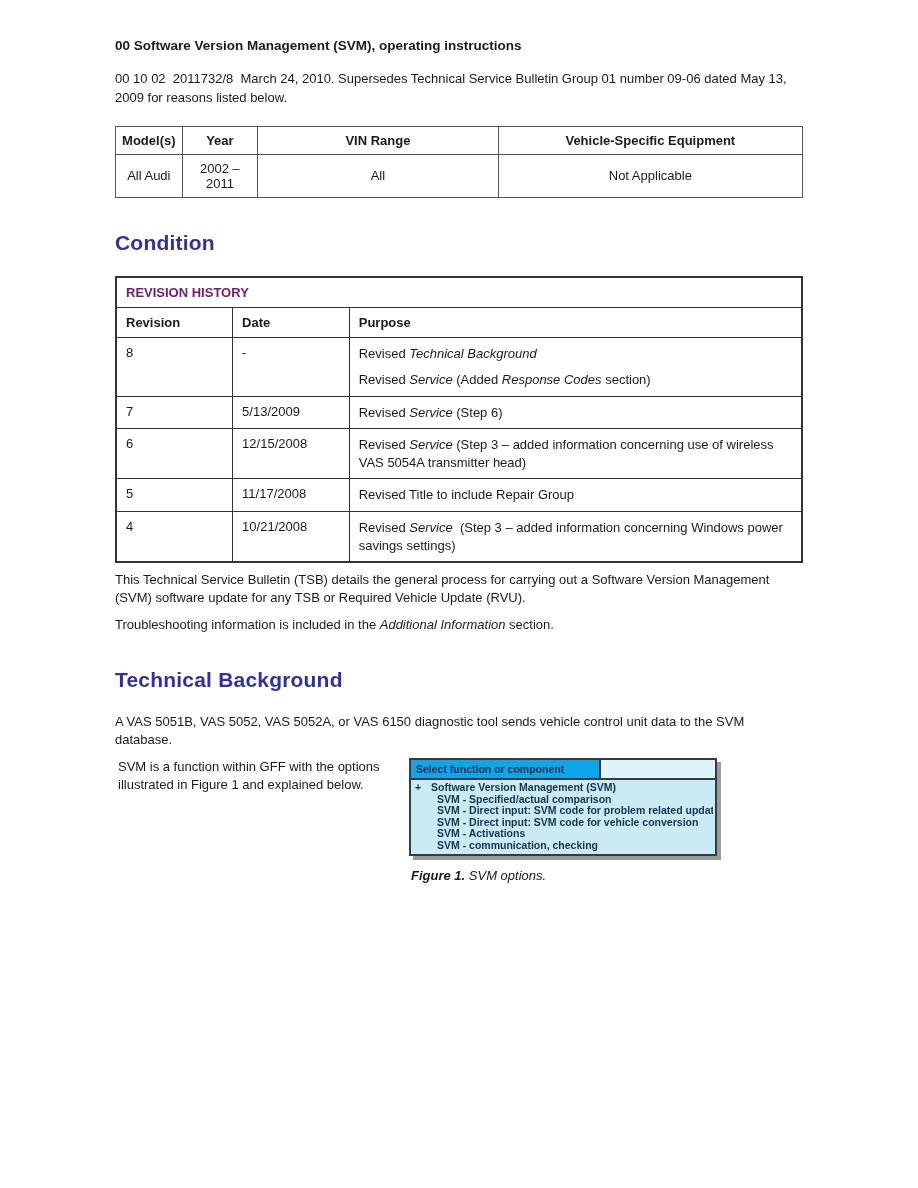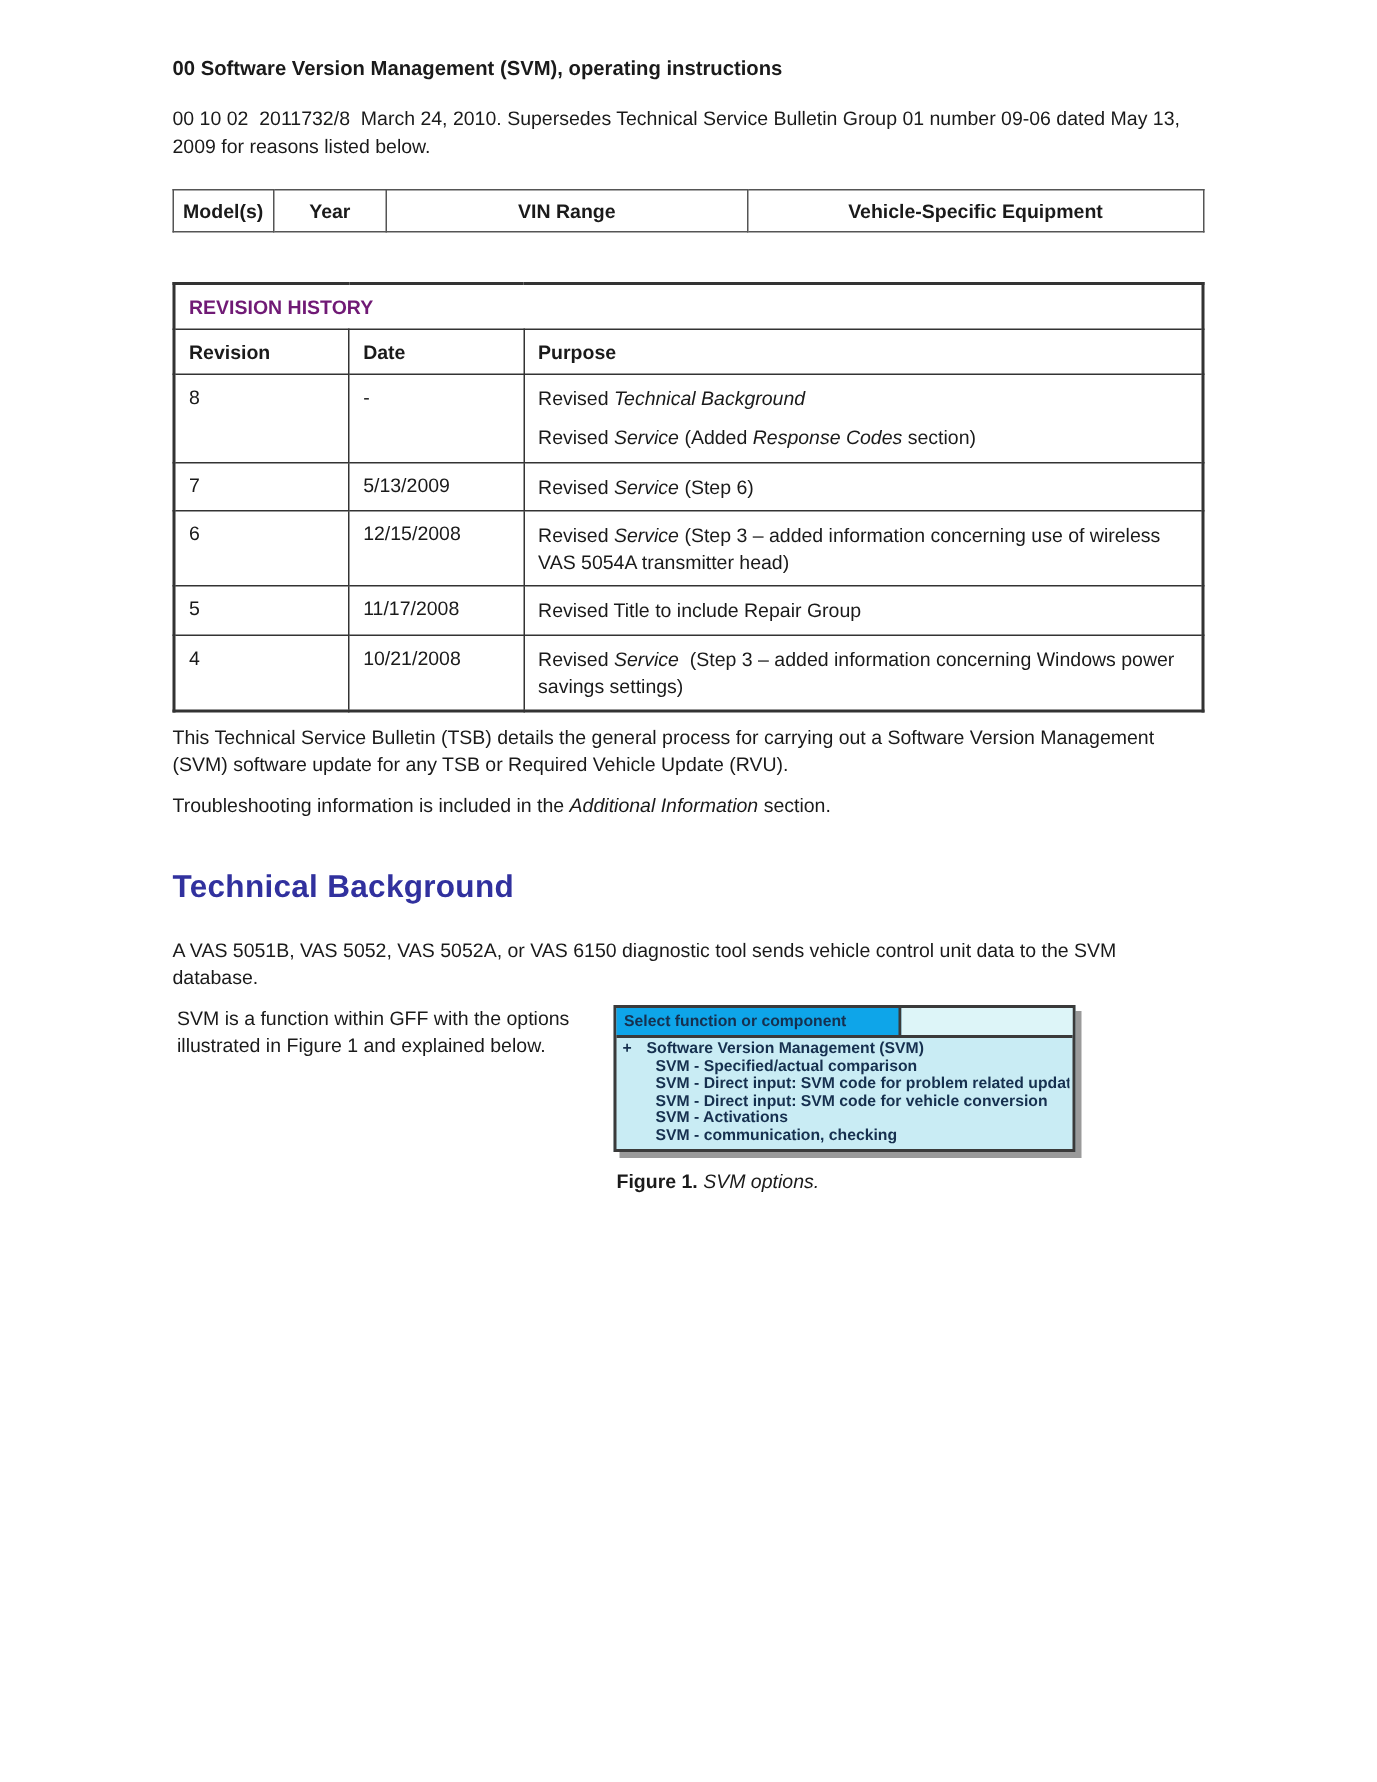--- a/index.html
+++ b/index.html
@@ -62,43 +62,50 @@
     white-space:nowrap; overflow:hidden;
   }
   .figure-header-blank { flex:1; background:#ddf5f8; }
   .figure-body { padding:2px 2px 3px 4px; color:#16304f; font-weight:bold; font-size:10.5px; }
   .fig-line { line-height:11.5px; white-space:nowrap; overflow:hidden; }
   .fig-root { display:flex; }
   .fig-plus { width:16px; }
   .fig-item { padding-left:22px; }
 
   .figure-caption { font-size:13px; margin-top:12px; padding-left:2px; }
-  .figure-caption .cap-label { font-weight:bold; }
+  .figure-caption .cap-label { font-weight:bold; font-style:italic; }
   .figure-caption .cap-text { font-style:italic; }
 </style>
 </head>
 <body>
 
 <div class="page">
 
   <div class="doc-title">00 Software Version Management (SVM), operating instructions</div>
 
   <div class="intro">00 10 02  2011732/8  March 24, 2010. Supersedes Technical Service Bulletin Group 01 number 09-06 dated May 13, 2009 for reasons listed below.</div>
 
   <table class="vehicle">
     <tbody>
         <tr>
       <th class="col-models">Model(s)</th>
       <th class="col-year">Year</th>
       <th class="col-vin">VIN Range</th>
       <th class="col-equip">Vehicle-Specific Equipment</th>
     </tr>
+    <tr>
+      <td>All Audi</td>
+      <td>2002 – 2011</td>
+      <td>All</td>
+      <td>Not Applicable</td>
+    </tr>
   </tbody>
     </table>
 
+  <h2 class="section-heading">Condition</h2>
 
   <table class="revision">
     <tbody>
         <tr>
       <td class="rev-history-title" colspan="3">REVISION HISTORY</td>
     </tr>
     <tr>
       <th class="col-rev">Revision</th>
       <th class="col-date">Date</th>
       <th class="col-purpose">Purpose</th>

